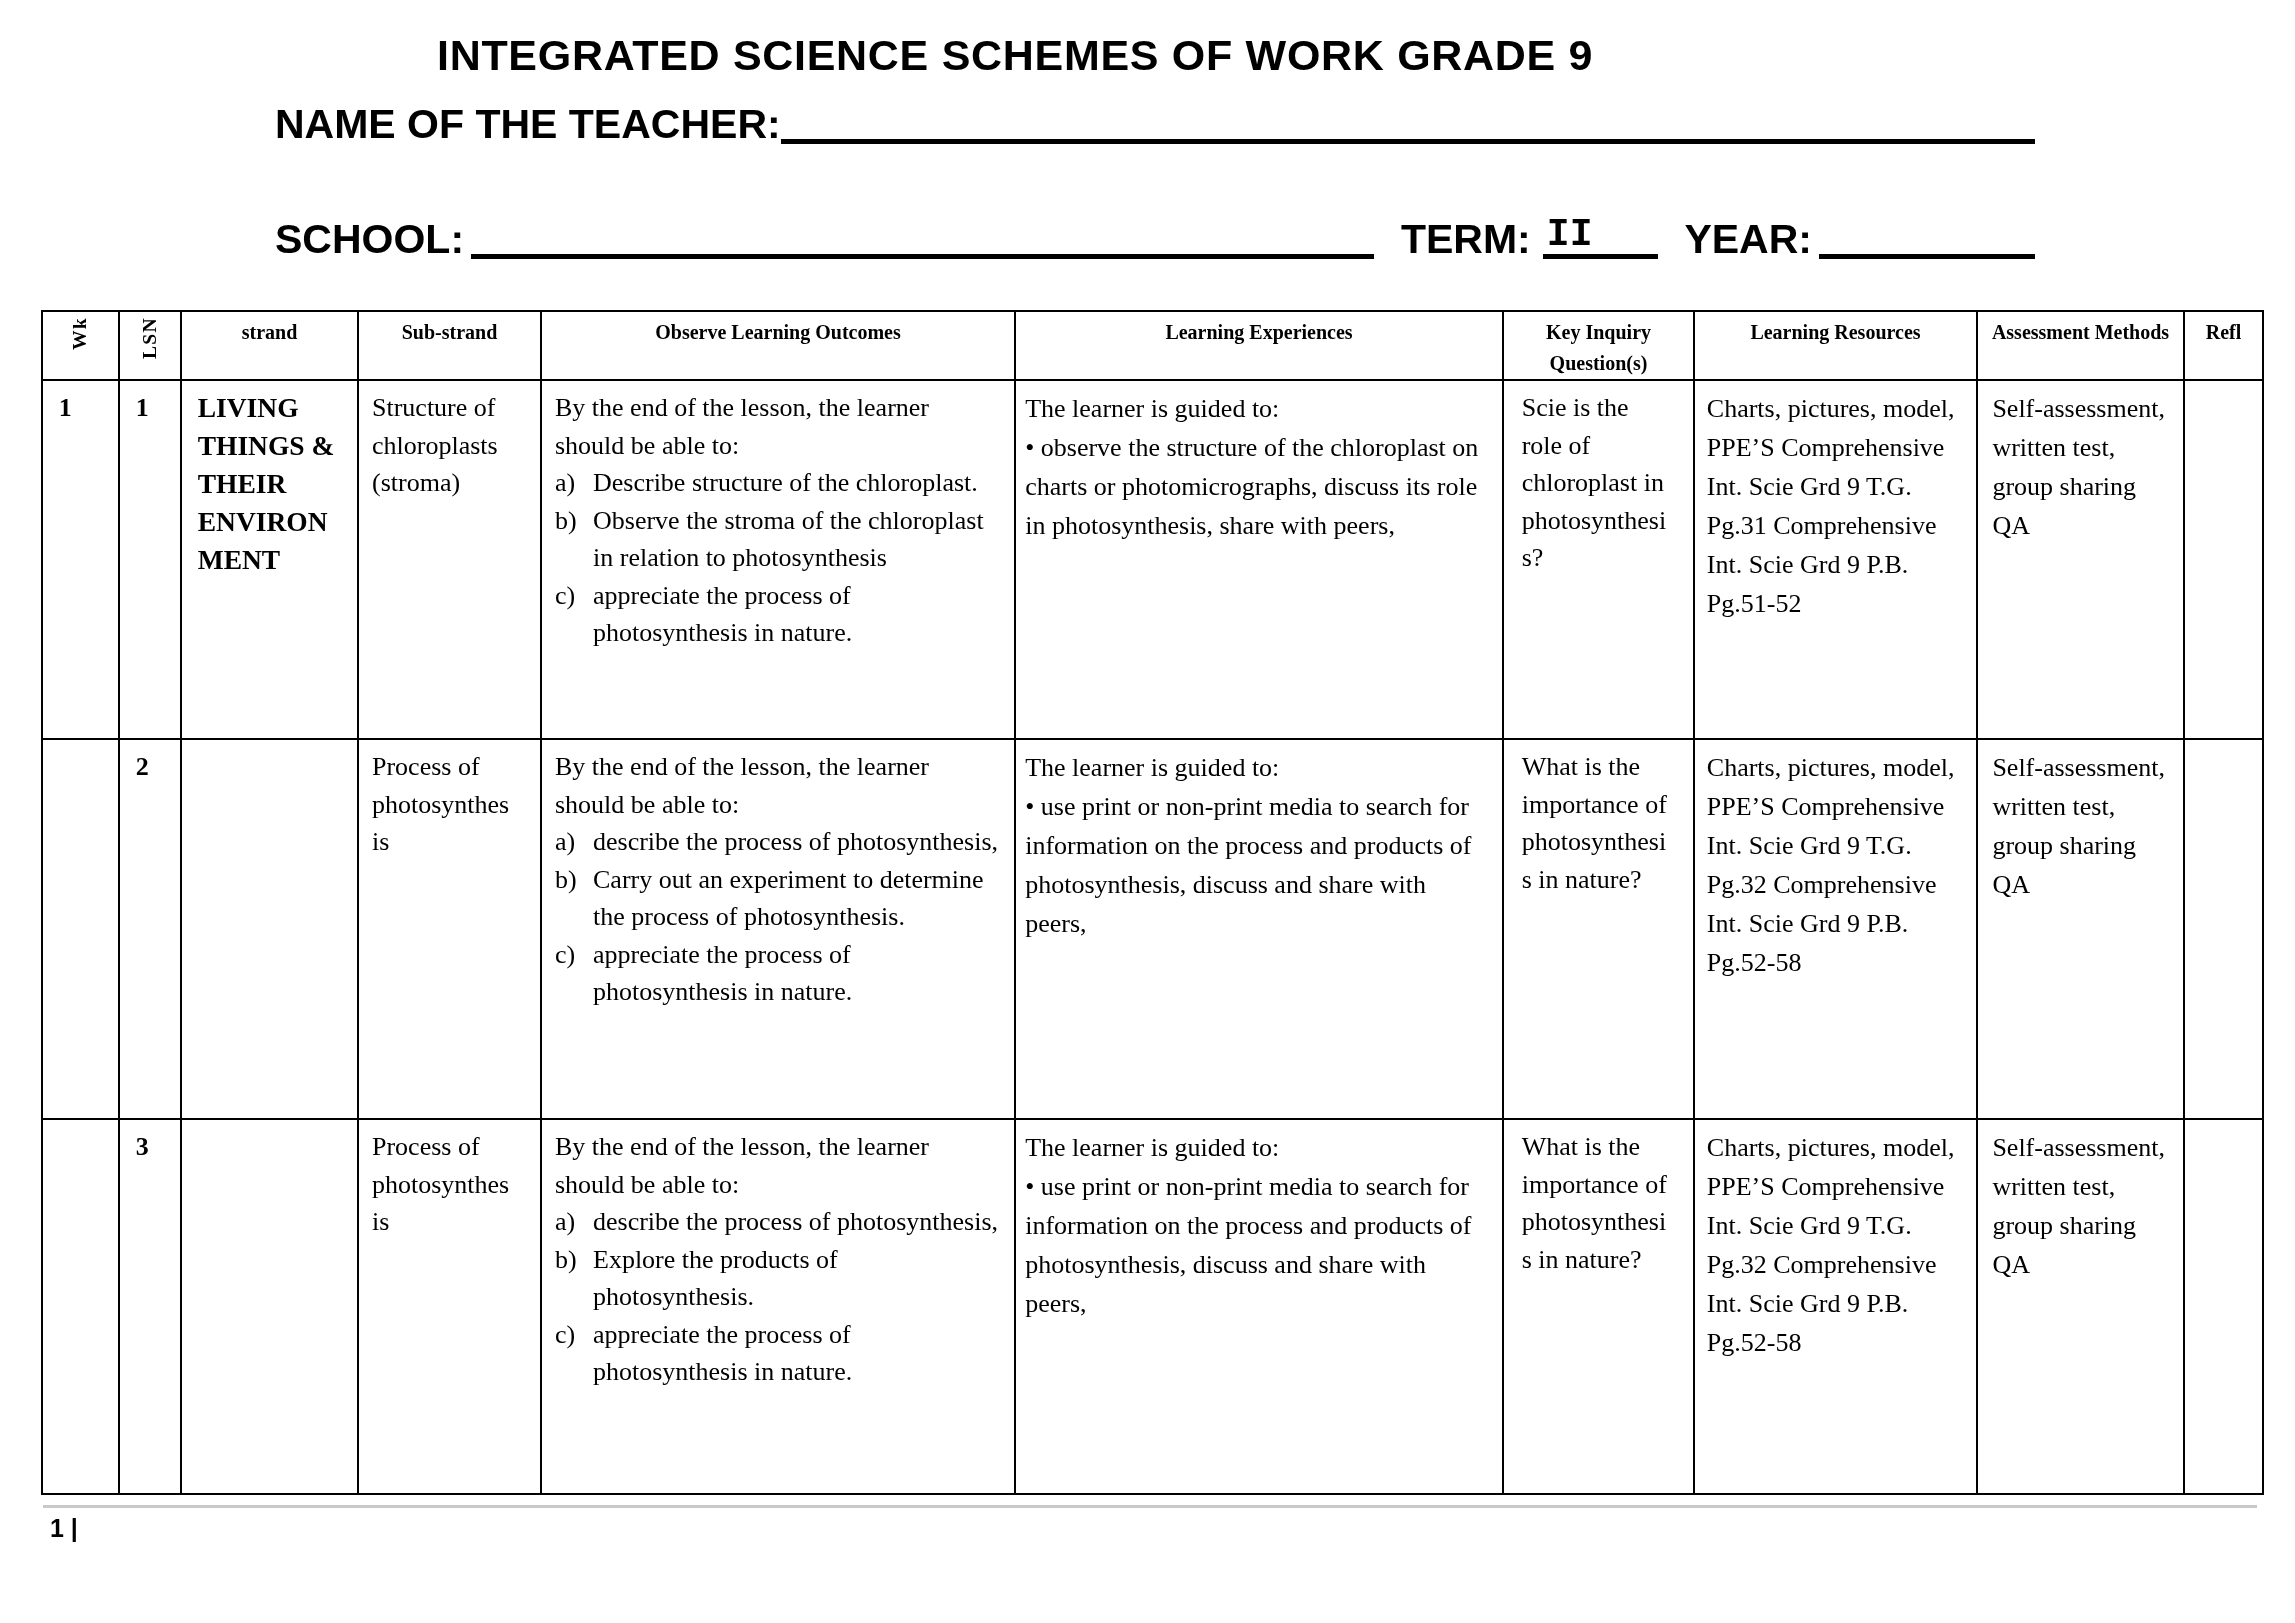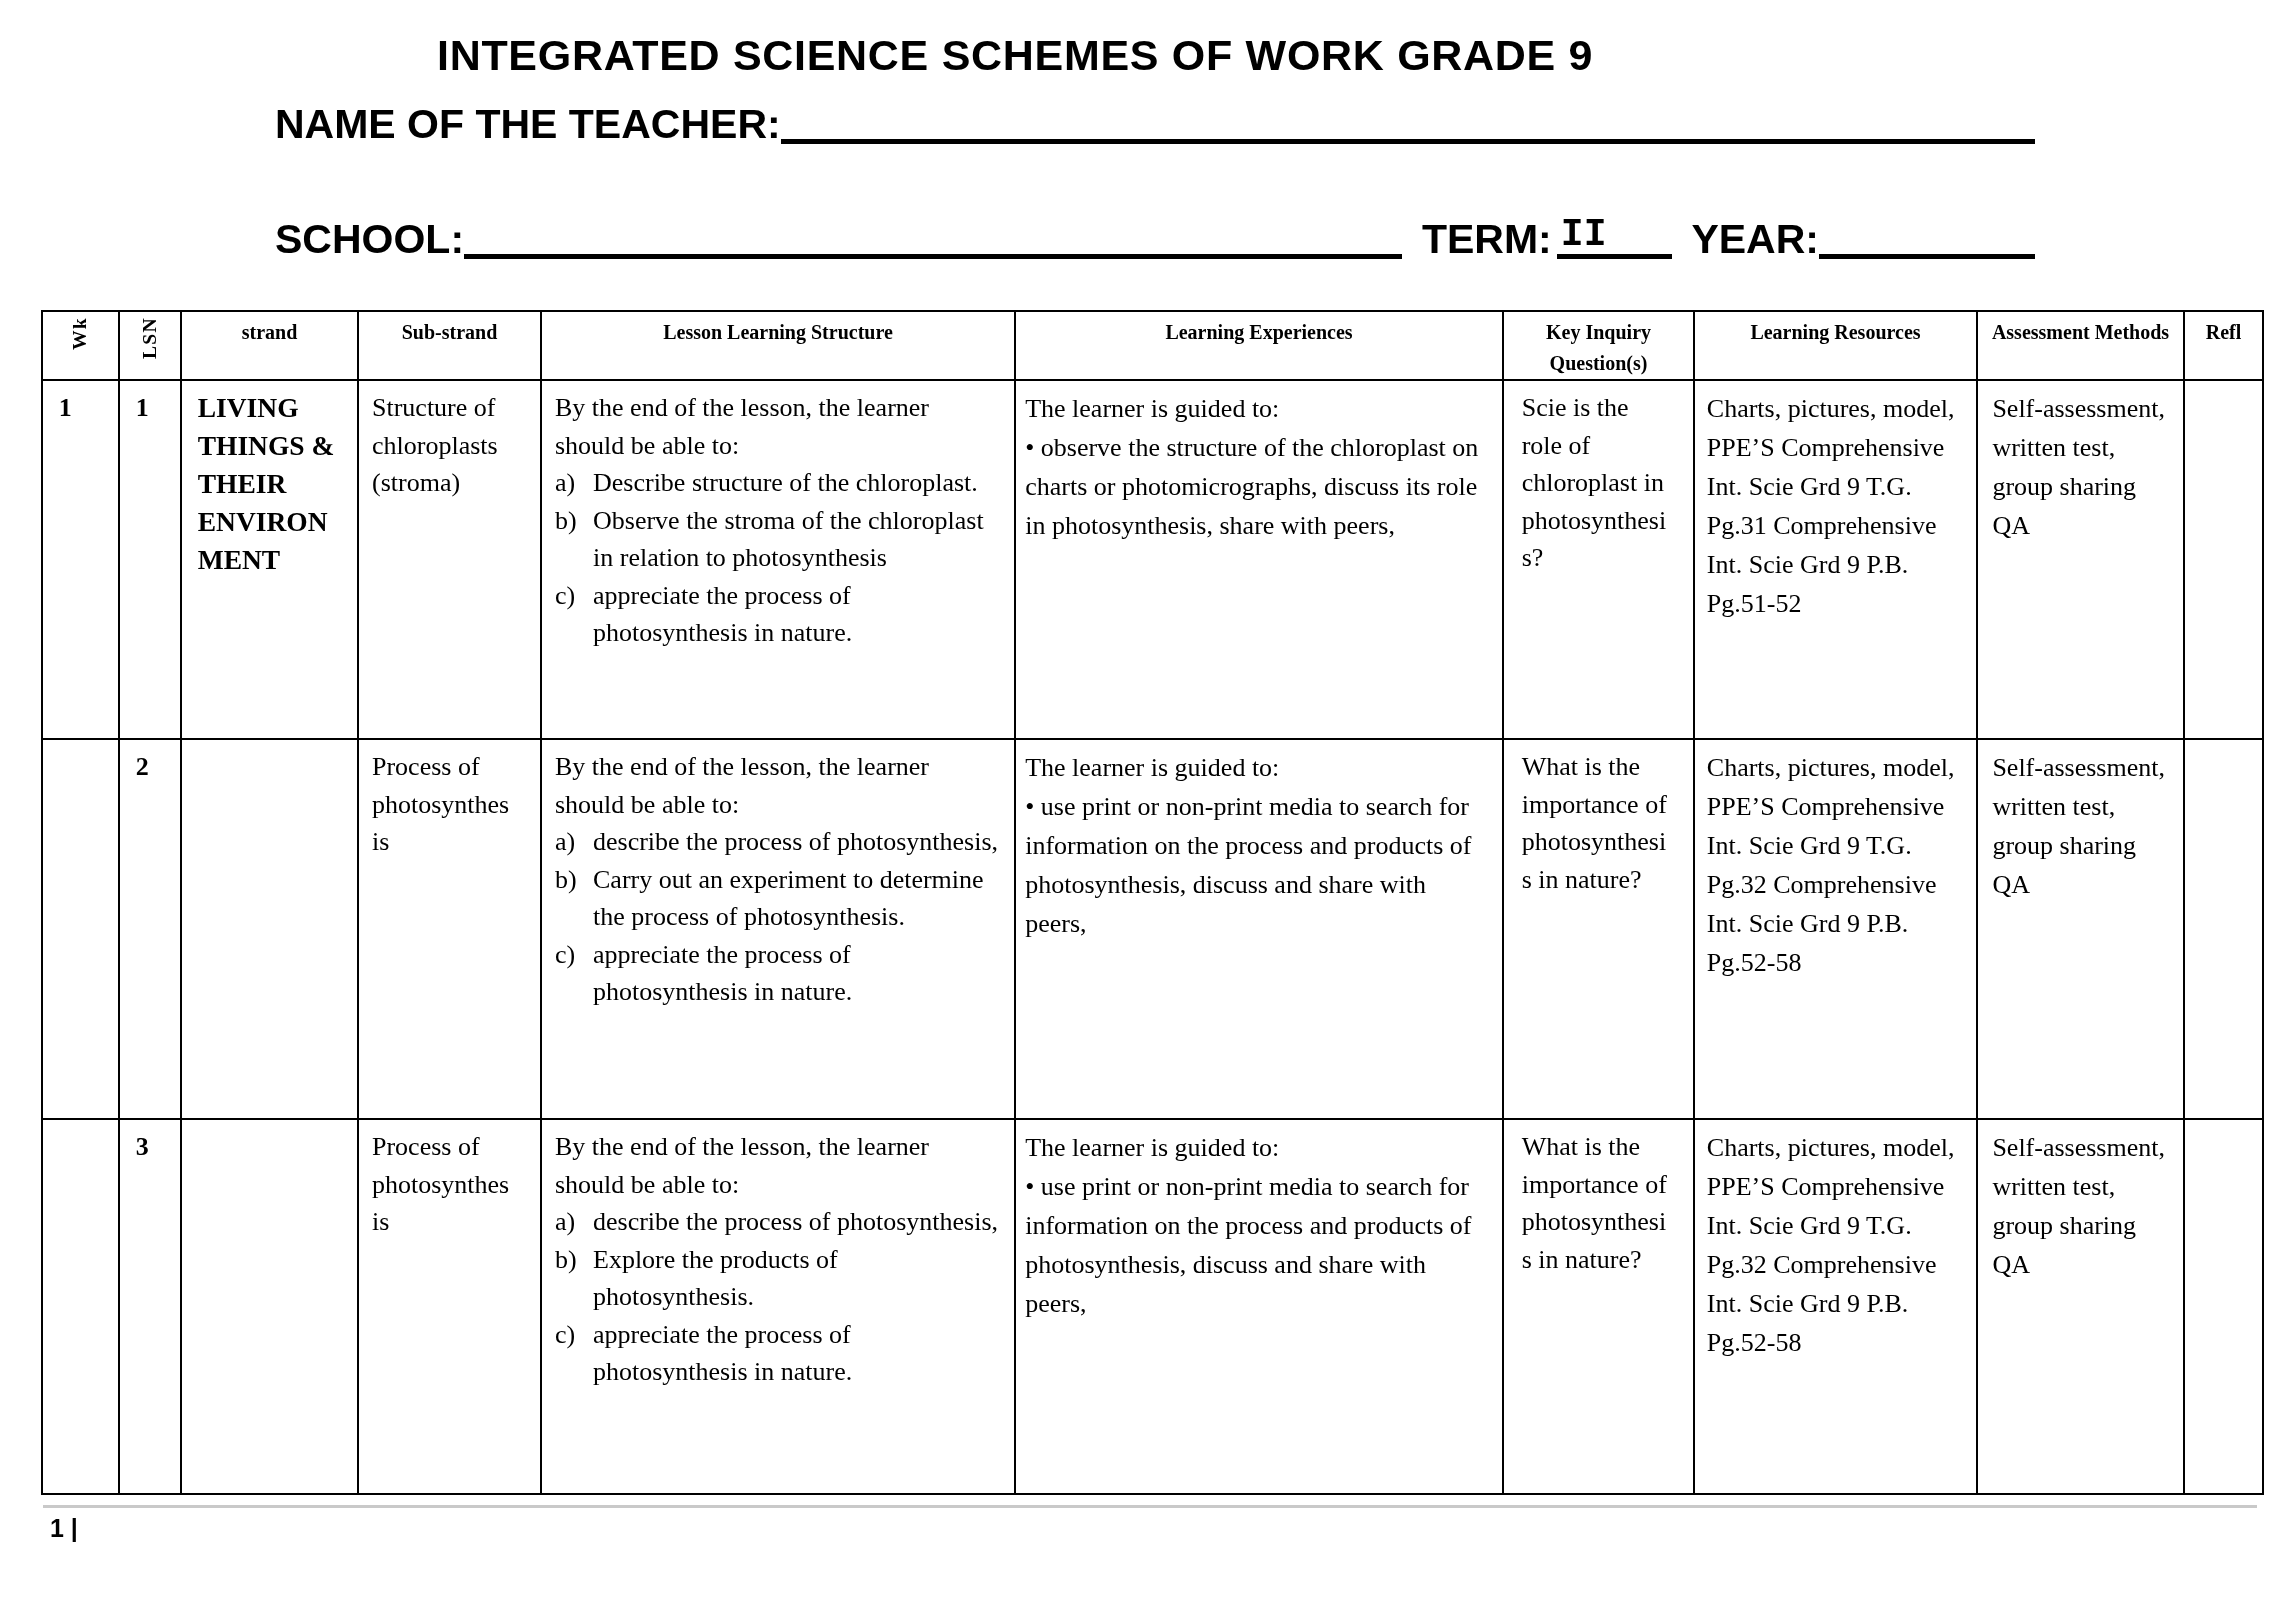--- a/index.html
+++ b/index.html
@@ -27,21 +27,21 @@
     align-items:flex-end;
     margin-left:275px;
     margin-right:260px;
     font-family:"Liberation Sans", sans-serif;
     font-weight:bold;
     font-size:41px;
     line-height:1;
     white-space:nowrap;
   }
   .form-line.name-row{margin-top:27px;}
-  .form-line.school-row{margin-top:67px;}
+  .form-line.school-row{margin-top:67px;gap:7px;}
   .blank{
     border-bottom:5.9px solid #000;
     height:6.5px;
     align-self:flex-end;
     margin-bottom:1.3px;
   }
   .blank.grow{flex:1 1 auto;}
   .blank.term-blank{
     width:111px;
     height:42px;
@@ -172,21 +172,21 @@
     <tbody>
       <tr class="hdr">
         <th class="v">
             <div class="vert">Wk</div>
           </th>
         <th class="v">
             <div class="vert">LSN</div>
           </th>
         <th>strand</th>
         <th>Sub-strand</th>
-        <th>Lesson Learning Structure</th>
+        <th>Observe Learning Outcomes</th>
         <th>Learning Experiences</th>
         <th>Key Inquiry Question(s)</th>
         <th>Learning Resources</th>
         <th>Assessment Methods</th>
         <th>Refl</th>
       </tr>
 
       <tr class="r1">
         <td class="num">1</td>
         <td class="num">1</td>

